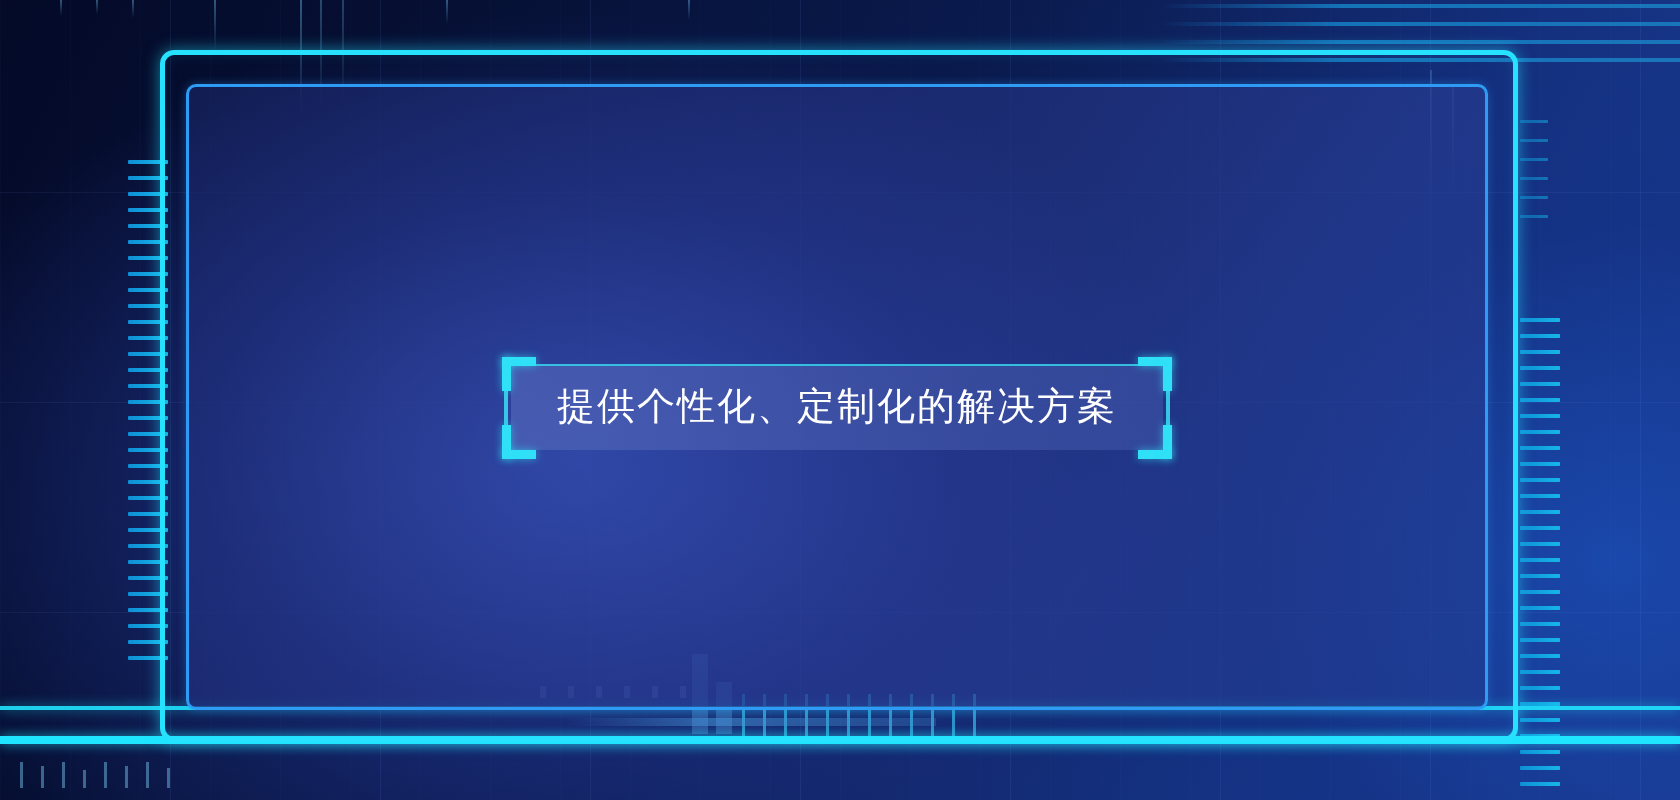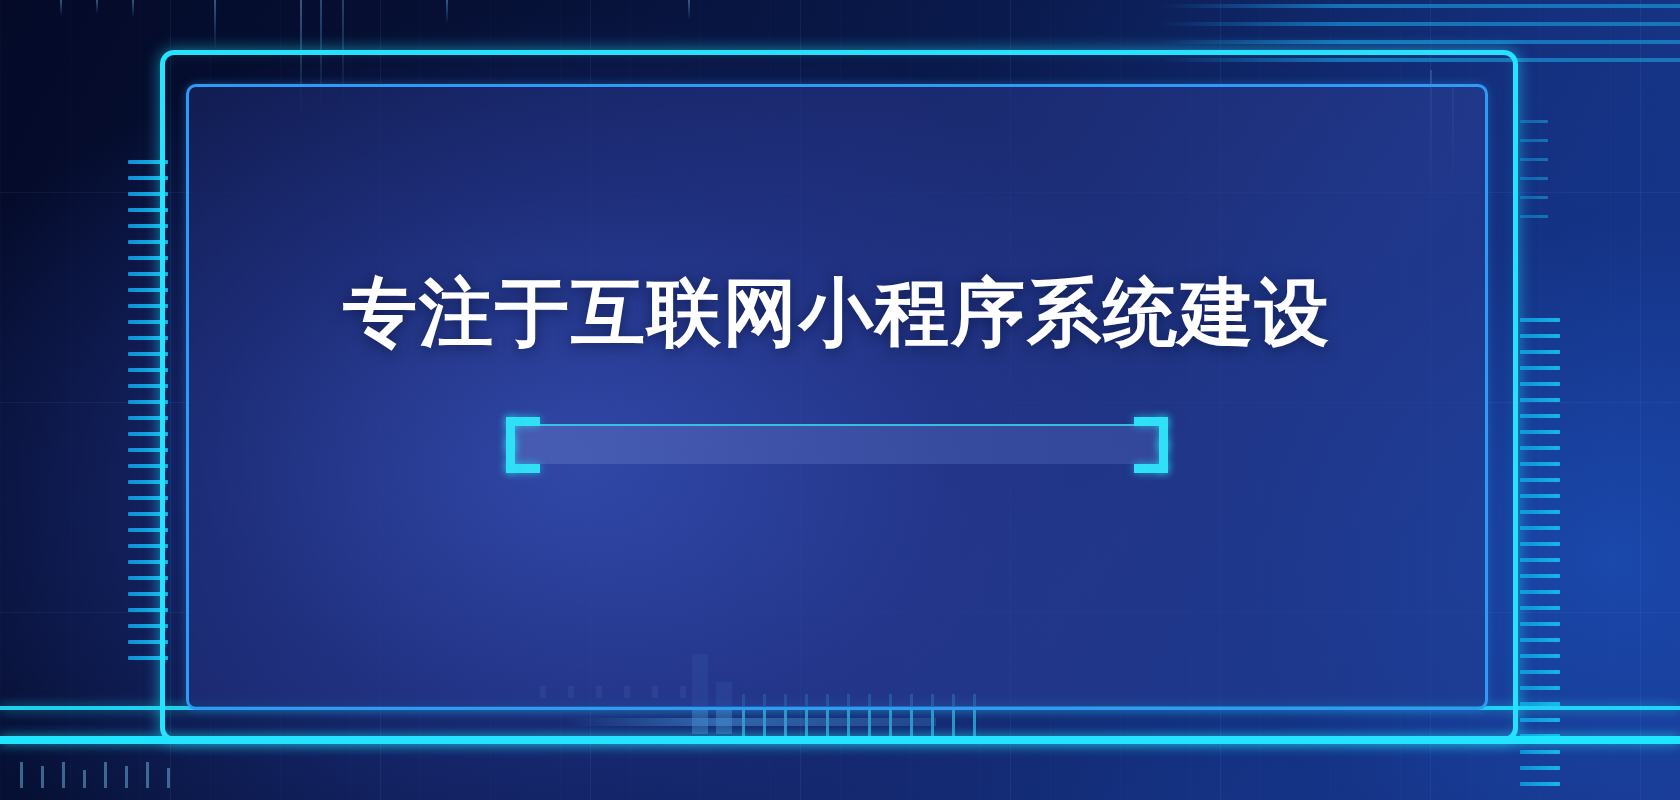--- a/index.html
+++ b/index.html
@@ -378,27 +378,27 @@
       <i style="height:22px"></i>
     <i style="height:26px"></i>
       <i style="height:20px"></i>
   </div>
 
   <div class="frame-outer"></div>
   <div class="frame-inner"></div>
 
   <div class="content">
 
-    <h1 class="headline">专注于互联网小程序系统建设</h1>
 
     <div class="subtitle-wrap">
       <div class="subtitle-box">
         <span class="rail l"></span>
         <span class="rail r"></span>
         <span class="brk tl"></span>
         <span class="brk tr"></span>
         <span class="brk bl"></span>
         <span class="brk br"></span>
+        <span class="subtitle-text">提供个性化、定制化的解决方案</span>
       </div>
     </div>
 
   </div>
 </div>
 
 </body></html>

